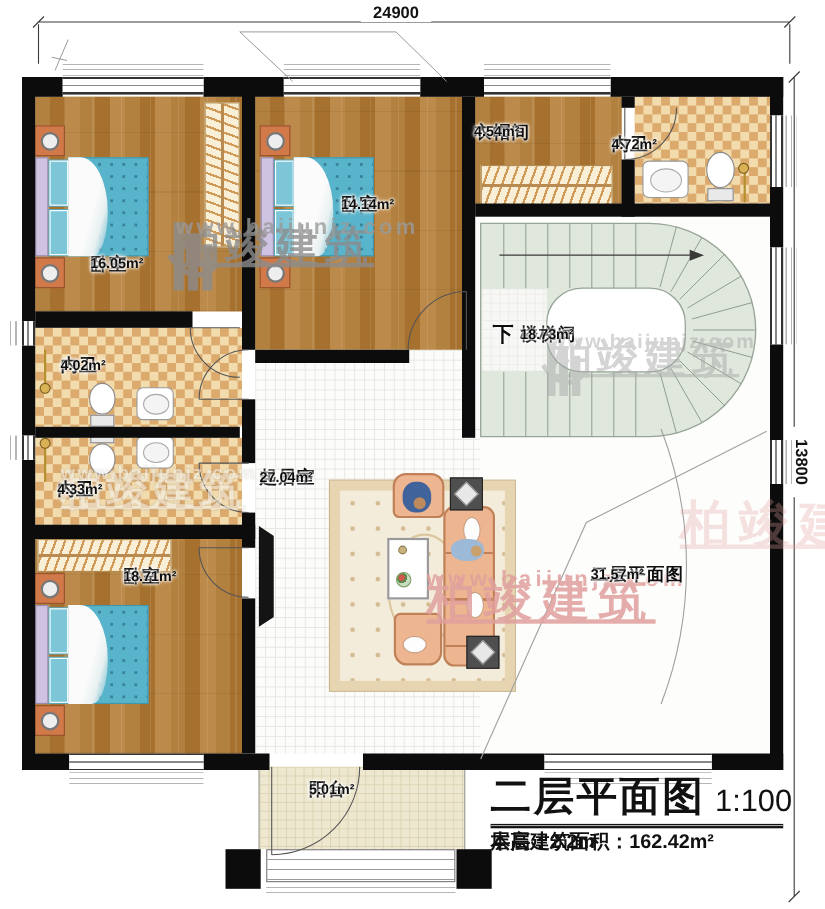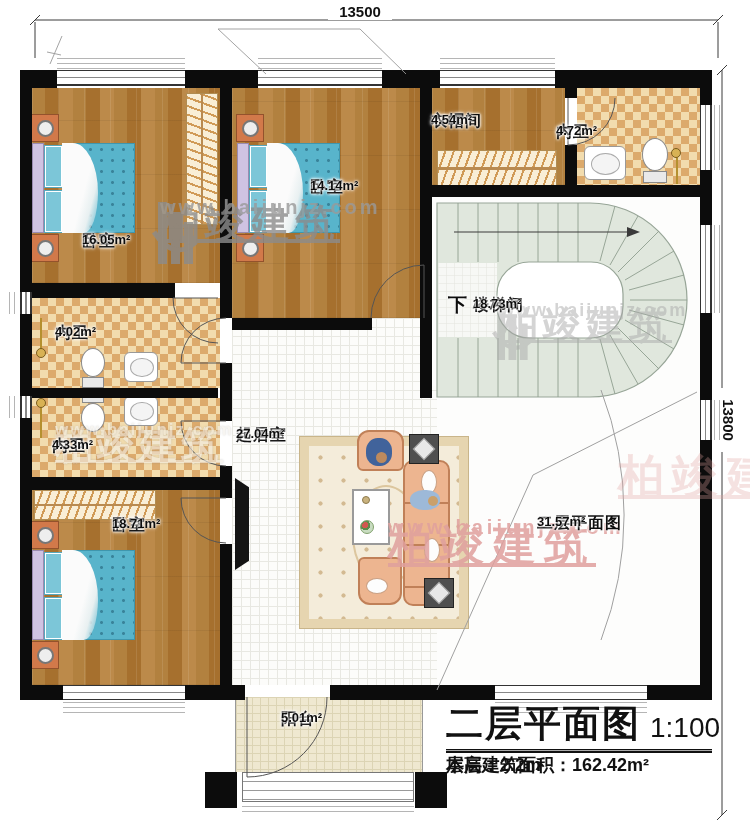--- a/index.html
+++ b/index.html
@@ -264,21 +264,21 @@
     <g fill="none" stroke="#3a3a3a" stroke-width="1">
       <path d="M35,20 H718 M30,25 L40,15 M713,25 L723,15 M35,22 V58 M718,22 V58"></path>
       <path d="M722,70 V815 M717,75 L727,65 M717,820 L727,810"></path>
     </g>
     <g fill="none" stroke="#999" stroke-width="0.9">
       <path d="M218,29 H360 M218,29 L266,74 M360,29 L406,74"></path>
       <path d="M62,36 L50,64 M47,52 L61,55"></path>
     </g>
   </svg>
 
-  <div class="dim" style="left:328px;top:4px;width:64px;">13500</div>
+  <div class="dim" style="left:328px;top:4px;width:64px;">24900</div>
   <div class="dim" style="left:696px;top:412px;width:64px;transform:rotate(90deg);">13800</div>
 
   <div class="wm" style="left:152px;top:196px;opacity:.8;color:#8c8c8c;">
     <svg style="position:static;width:46px;height:74px;flex:none;" viewBox="0 0 46 74">
       <path d="M6,6 h9 v62 h-9 z M19,16 h9 v52 h-9 z M32,26 h9 v42 h-9 z" fill="#8c8c8c"></path>
       <path d="M2,36 q20,30 42,10" stroke="#8c8c8c" stroke-width="5" fill="none"></path>
     </svg>
     <span class="tx" style="margin-left:8px;">
       <span class="brand" style="font-size:40px;letter-spacing:5px;">柏竣建筑</span>
       <span class="url" style="font-size:20px;letter-spacing:3px;color:#9a9a9a;">www.baijunjz.com</span>

